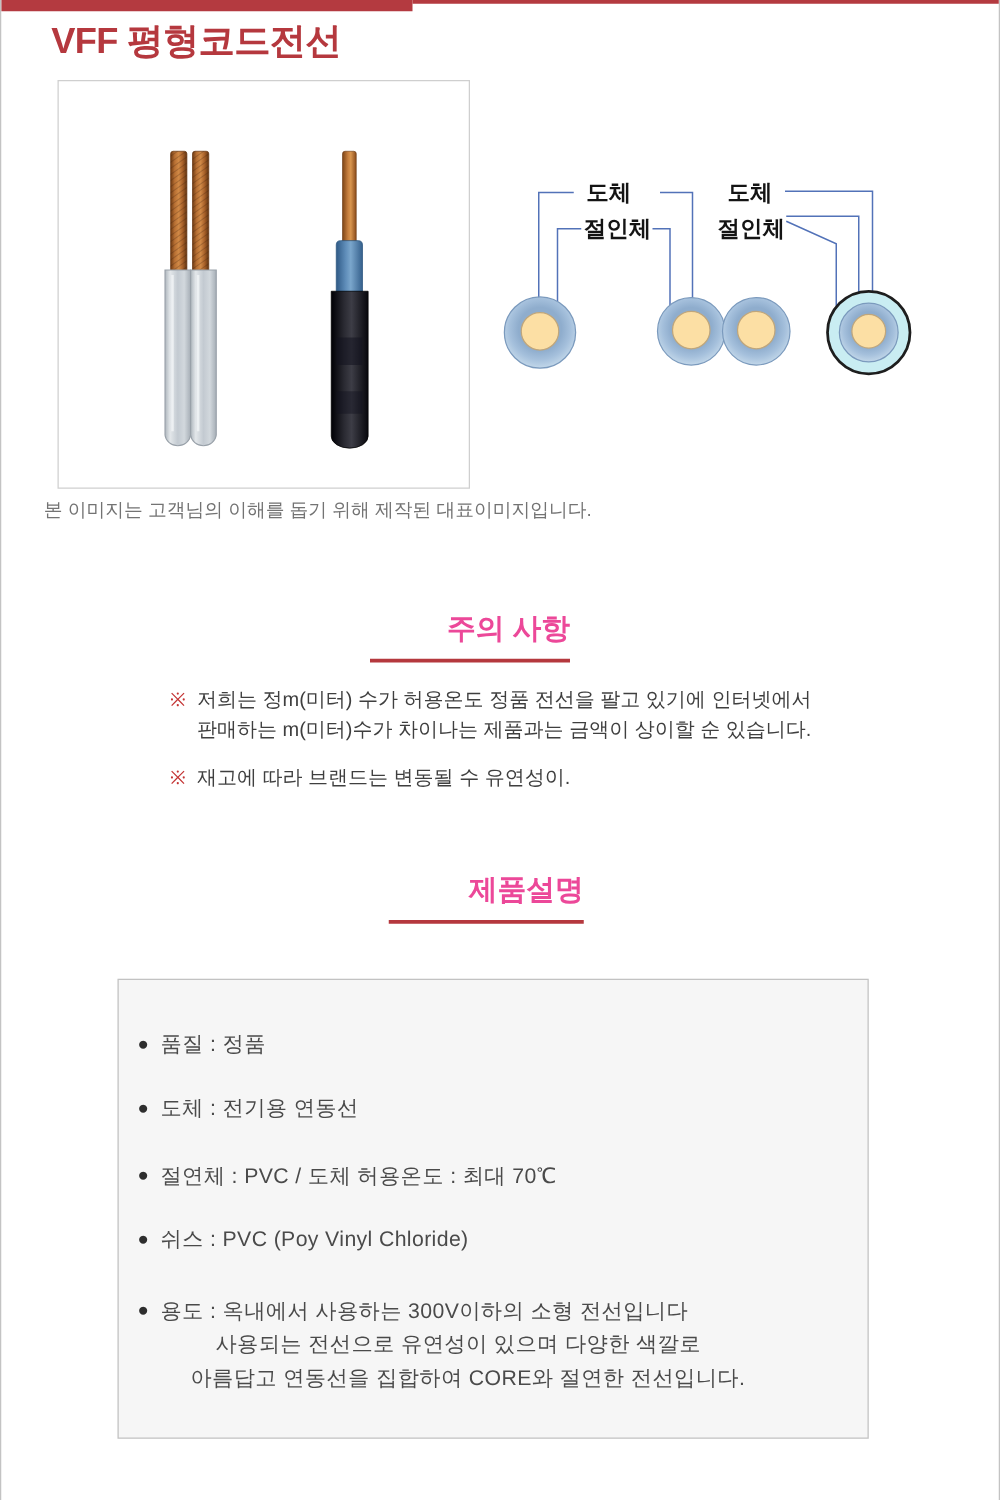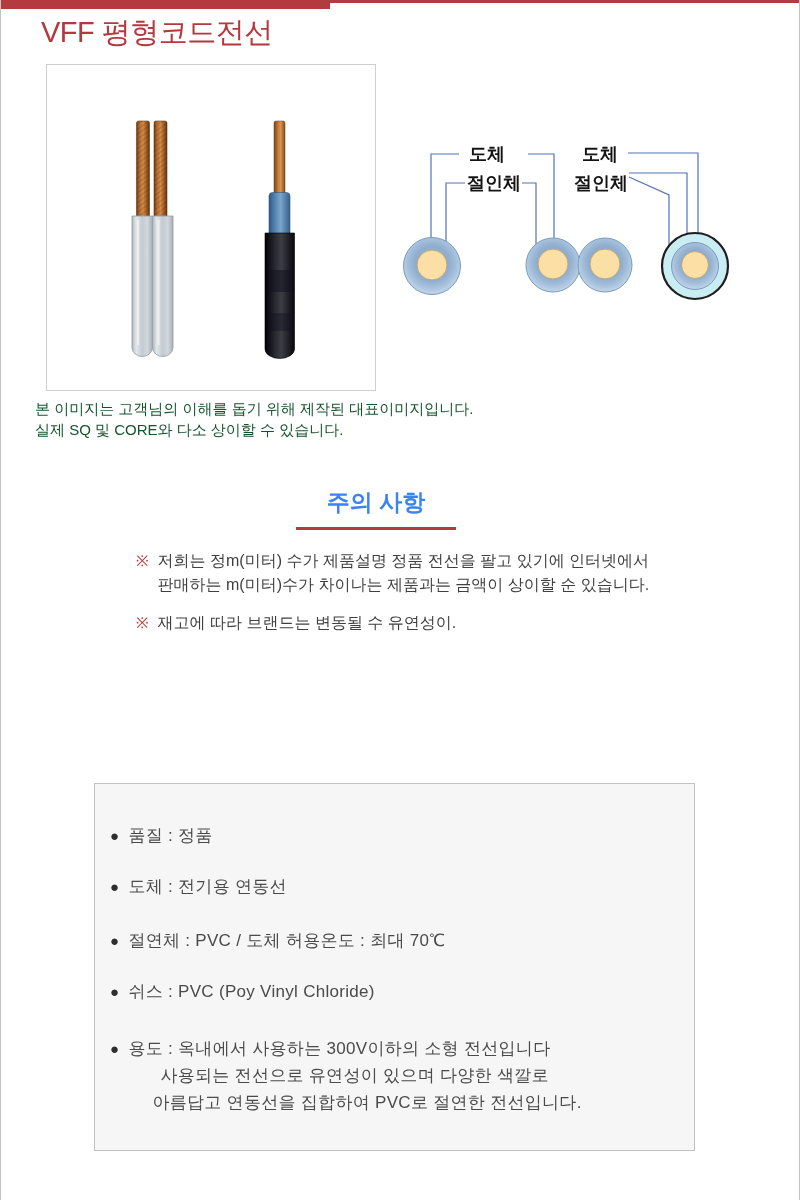--- a/index.html
+++ b/index.html
@@ -6,36 +6,36 @@
   .page{
     position:relative;width:800px;height:1200px;margin:0 auto;
     background:#fff;box-sizing:border-box;
     border-left:1px solid #c3c3c3;border-right:1px solid #c3c3c3;
     font-family:"Liberation Sans", sans-serif;overflow:hidden;
   }
   .topbar-thick{position:absolute;left:0;top:0;width:329px;height:9px;background:#b43a40;}
   .topbar-thin{position:absolute;left:329px;top:0;width:471px;height:3px;background:#b43a40;}
   .page-title{
     position:absolute;left:40px;top:13px;margin:0;
-    font-size:29px;font-weight:normal;color:#b5383e;letter-spacing:-0.5px;white-space:nowrap;
+    font-size:29px;font-weight:bold;color:#b5383e;letter-spacing:-0.5px;white-space:nowrap;
   }
   .photo-box{
     position:absolute;left:45px;top:64px;width:330px;height:327px;
     background:#fff;border:1px solid #cfcfcf;box-sizing:border-box;
   }
   .photo-box svg{display:block;}
   .diagram{position:absolute;left:400px;top:135px;width:360px;height:175px;}
   .diagram text{font-family:"Liberation Sans", sans-serif;font-size:18px;font-weight:bold;fill:#141414;}
   .caption{
     position:absolute;left:34px;top:398px;margin:0;
-    font-size:15px;line-height:21px;color:#14532d;white-space:nowrap;
+    font-size:15px;line-height:21px;color:#737373;white-space:nowrap;
   }
   .section-head{
-    position:absolute;margin:0;text-align:center;
-    font-size:23px;font-weight:bold;color:#3b82f6;
+    position:absolute;margin:0;text-align:right;
+    font-size:23px;font-weight:bold;color:#ec4899;
     padding-bottom:9px;border-bottom:3px solid #b5383e;white-space:nowrap;
   }
   .section-head.caution{left:295px;top:487px;width:160px;}
   .section-head.desc{left:310px;top:696px;width:156px;}
   .notice-row{
     position:absolute;display:flex;align-items:flex-start;
     font-size:16px;line-height:24px;color:#3f3f3f;white-space:nowrap;
   }
   .notice-row .marker{color:#c43434;margin-right:9px;font-size:15px;line-height:24px;}
   .notice-row.n1{left:135px;top:549px;}
@@ -49,21 +49,21 @@
     font-size:17px;line-height:22px;color:#4a4a4a;letter-spacing:0.3px;white-space:nowrap;
   }
   .desc-item .bullet{font-size:15px;line-height:22px;color:#2e2e2e;margin-right:9px;}
   .desc-item.d1{top:41px;}
   .desc-item.d2{top:92px;}
   .desc-item.d3{top:146px;}
   .desc-item.d4{top:197px;}
   .desc-item.d5{top:251px;line-height:27px;}
   .desc-item.d5 .bullet{line-height:27px;}
   .usage-lines span{display:block;}
-  .usage-lines .l2{margin-left:32px;}
+  .usage-lines .l2{margin-left:44px;}
   .usage-lines .l3{margin-left:24px;}
 </style>
 </head>
 <body>
 
 <div class="page">
 
   <div class="topbar-thick"></div>
   <div class="topbar-thin"></div>
 
@@ -173,40 +173,40 @@
     </g>
 
     <text x="86" y="25" text-anchor="middle">도체</text>
     <text x="93" y="54" text-anchor="middle">절인체</text>
     <text x="199" y="25" text-anchor="middle">도체</text>
     <text x="200" y="54" text-anchor="middle">절인체</text>
   </svg>
 
   <p class="caption">
     <span>본 이미지는 고객님의 이해를 돕기 위해 제작된 대표이미지입니다.</span><br>
-    <span>실제 SQ 및 CORE와 다소 상이할 수 있습니다.</span>
   </p>
 
   <h2 class="section-head caution">주의 사항</h2>
 
   <div class="notice-row n1">
     <span class="marker">※</span>
     <div>
-      <span>저희는 정m(미터) 수가 제품설명 정품 전선을 팔고 있기에 인터넷에서</span><br>
+      <span>저희는 정m(미터) 수가 허용온도 정품 전선을 팔고 있기에 인터넷에서</span><br>
       <span>판매하는 m(미터)수가 차이나는 제품과는 금액이 상이할 순 있습니다.</span>
     </div>
   </div>
 
   <div class="notice-row n2">
     <span class="marker">※</span>
     <div>
       <span>재고에 따라 브랜드는 변동될 수 유연성이.</span>
     </div>
   </div>
 
+  <h2 class="section-head desc">제품설명</h2>
 
   <div class="desc-box">
     <div class="desc-item d1">
       <span class="bullet">●</span>
       <span>품질 : 정품</span>
     </div>
     <div class="desc-item d2">
       <span class="bullet">●</span>
       <span>도체 : 전기용 연동선</span>
     </div>
@@ -216,18 +216,18 @@
     </div>
     <div class="desc-item d4">
       <span class="bullet">●</span>
       <span>쉬스 : PVC (Poy Vinyl Chloride)</span>
     </div>
     <div class="desc-item d5">
       <span class="bullet">●</span>
       <span class="usage-lines">
         <span class="l1">용도 : 옥내에서 사용하는 300V이하의 소형 전선입니다</span>
         <span class="l2">사용되는 전선으로 유연성이 있으며 다양한 색깔로</span>
-        <span class="l3">아름답고 연동선을 집합하여 PVC로 절연한 전선입니다.</span>
+        <span class="l3">아름답고 연동선을 집합하여 CORE와 절연한 전선입니다.</span>
       </span>
     </div>
   </div>
 
 </div>
 
 </body></html>

